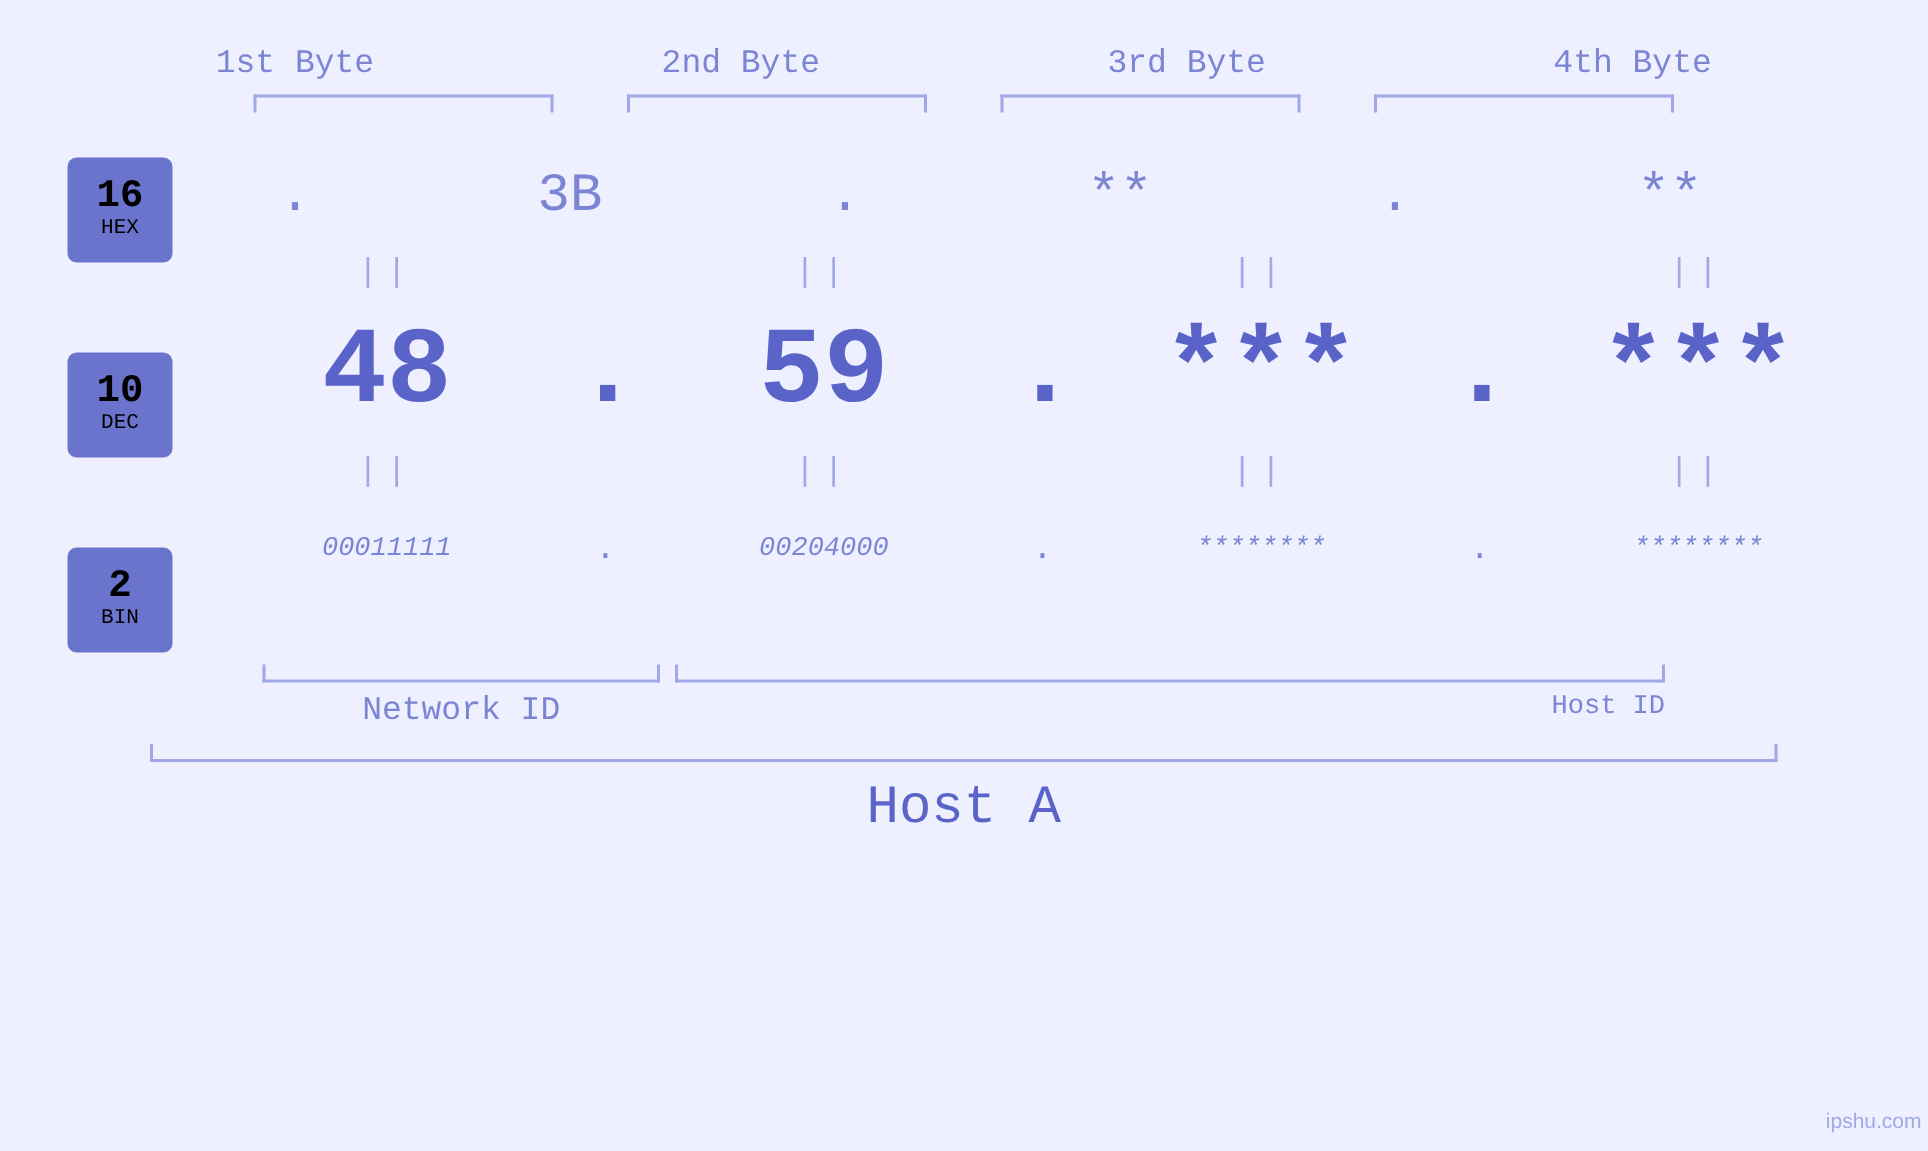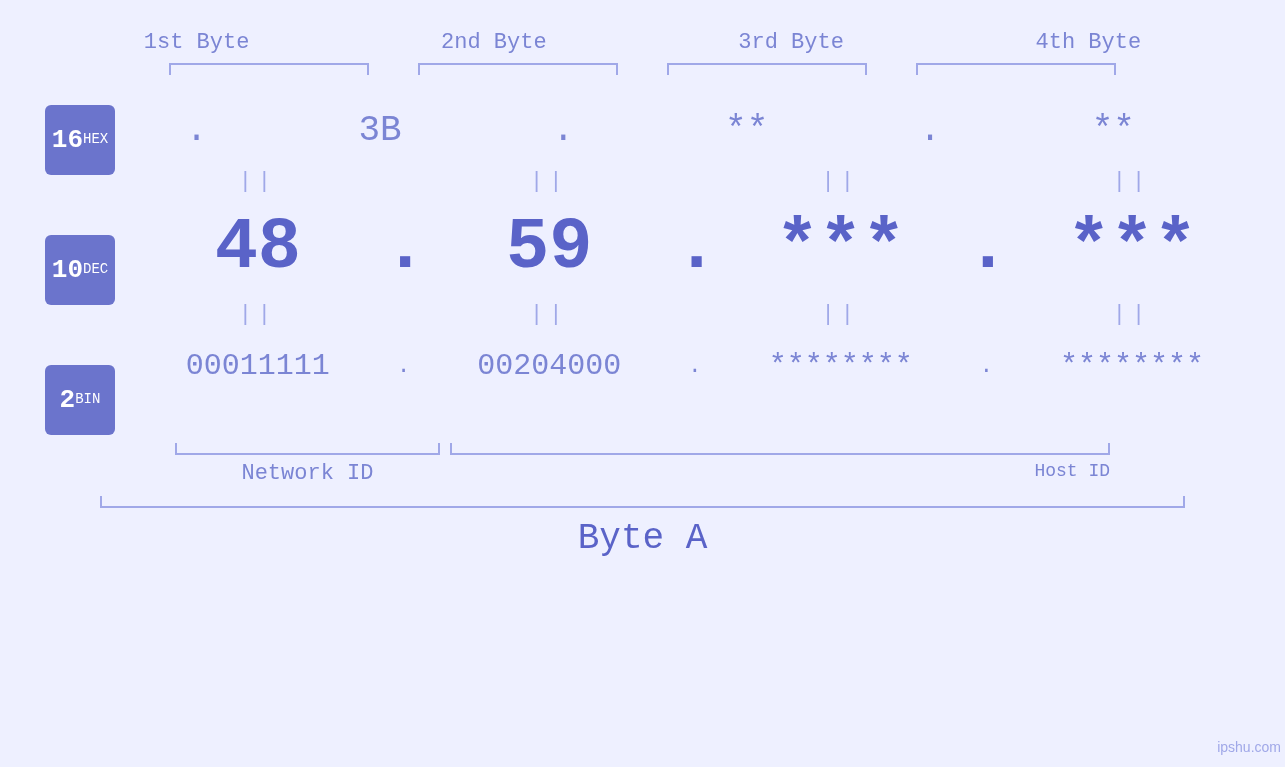--- a/index.html
+++ b/index.html
@@ -69,25 +69,25 @@
     .base-labels {
       display: flex;
       flex-direction: column;
       gap: 60px;
       margin-left: 45px;
       margin-top: 10px;
     }
 
     .base-badge {
       background: #6b74cc;
-      color: #ffffff;
+      color: #000000;
       width: 70px;
       height: 70px;
       display: flex;
-      flex-direction: row;
+      flex-direction: column;
       align-items: center;
       justify-content: center;
       border-radius: 6px;
     }
 
     .base-number {
       font-size: 26px;
       font-weight: bold;
       line-height: 1;
     }
@@ -168,22 +168,23 @@
 
     .dot-large {
       color: #5a63c8;
       font-size: 72px;
       font-weight: bold;
     }
 
     
     .bin-value {
       color: #7b85d4;
-      font-size: 30px;
-      font-family: 'Courier New', Courier, monospace;
+      font-size: 18px;
+      font-family: 'Courier New', Courier, monospace;
+      font-style: italic;
     }
 
     .dot-bin {
       color: #7b85d4;
       font-size: 22px;
     }
 
     
     .bracket-bottom-row {
       display: flex;
@@ -405,17 +406,17 @@
     <div class="bracket-host"></div>
   </div>
 
   <div class="labels-row">
     <div class="network-id-label">Network ID</div>
     <div class="host-id-label">Host ID</div>
   </div>
 
   <div class="full-bracket-row"></div>
 
-  <div class="class-label">Byte A</div>
+  <div class="class-label">Host A</div>
 
   <div class="watermark">ipshu.com</div>
 
 </div>
 
 </body></html>

